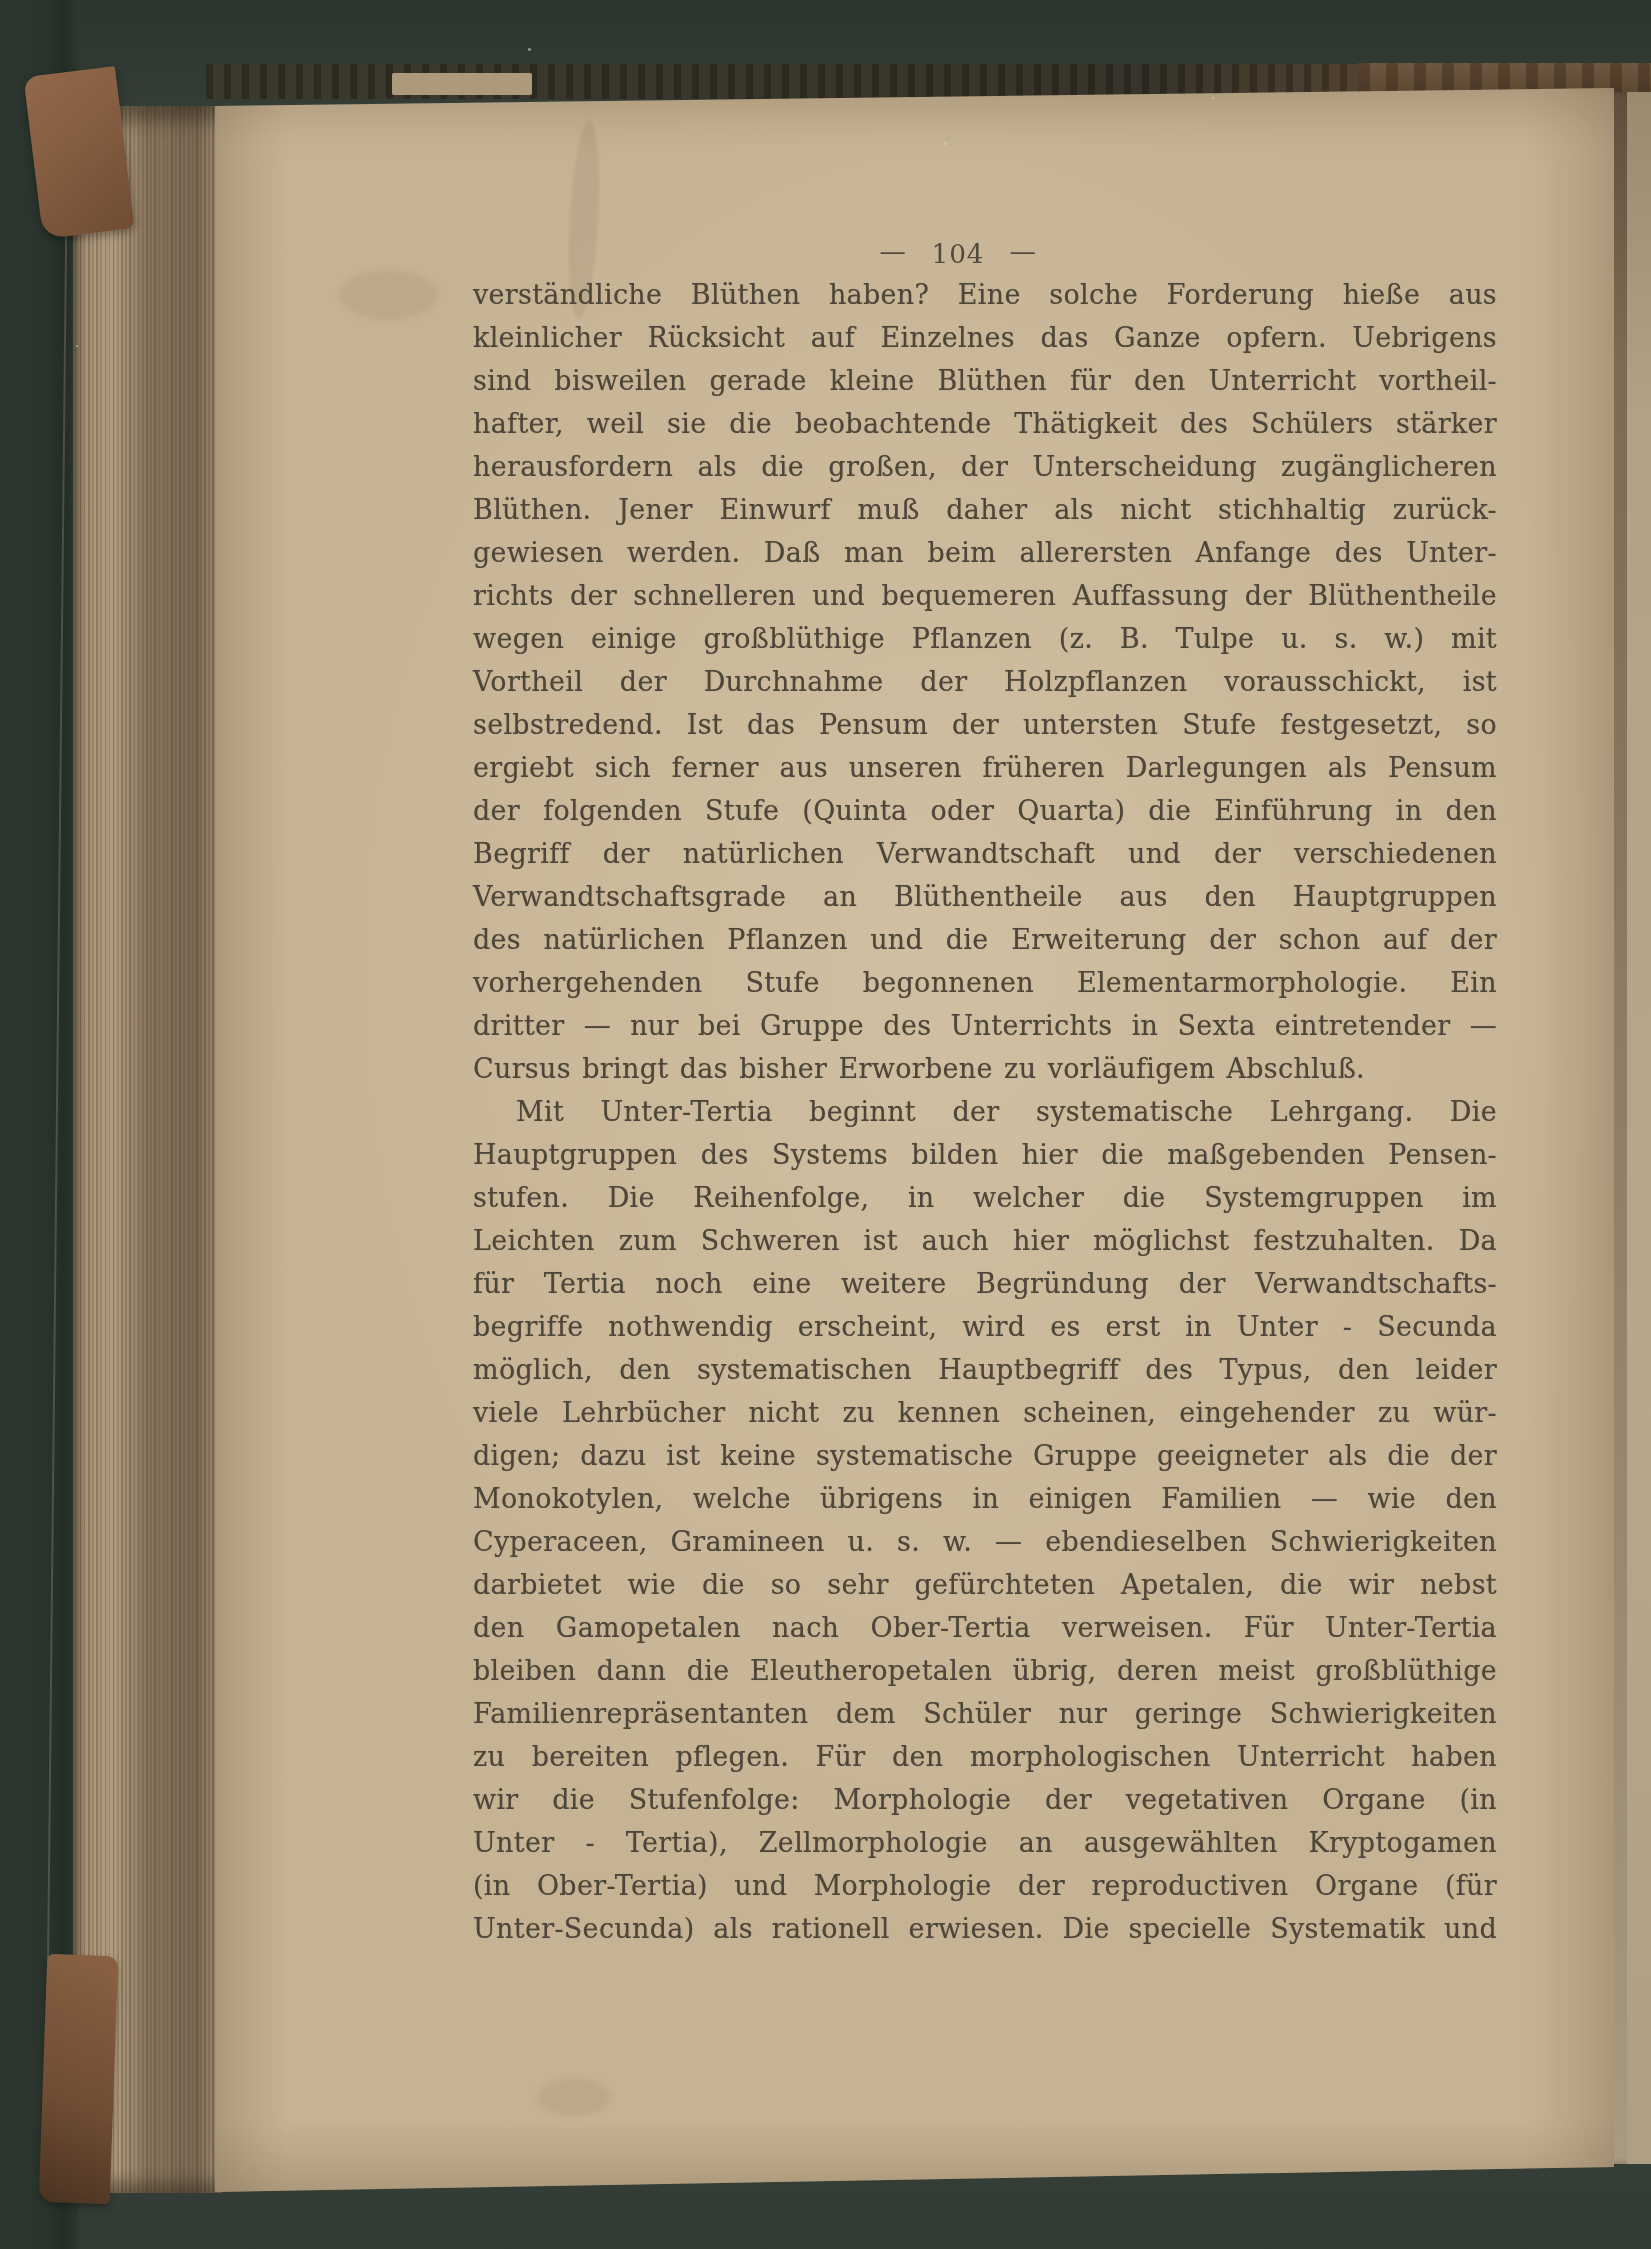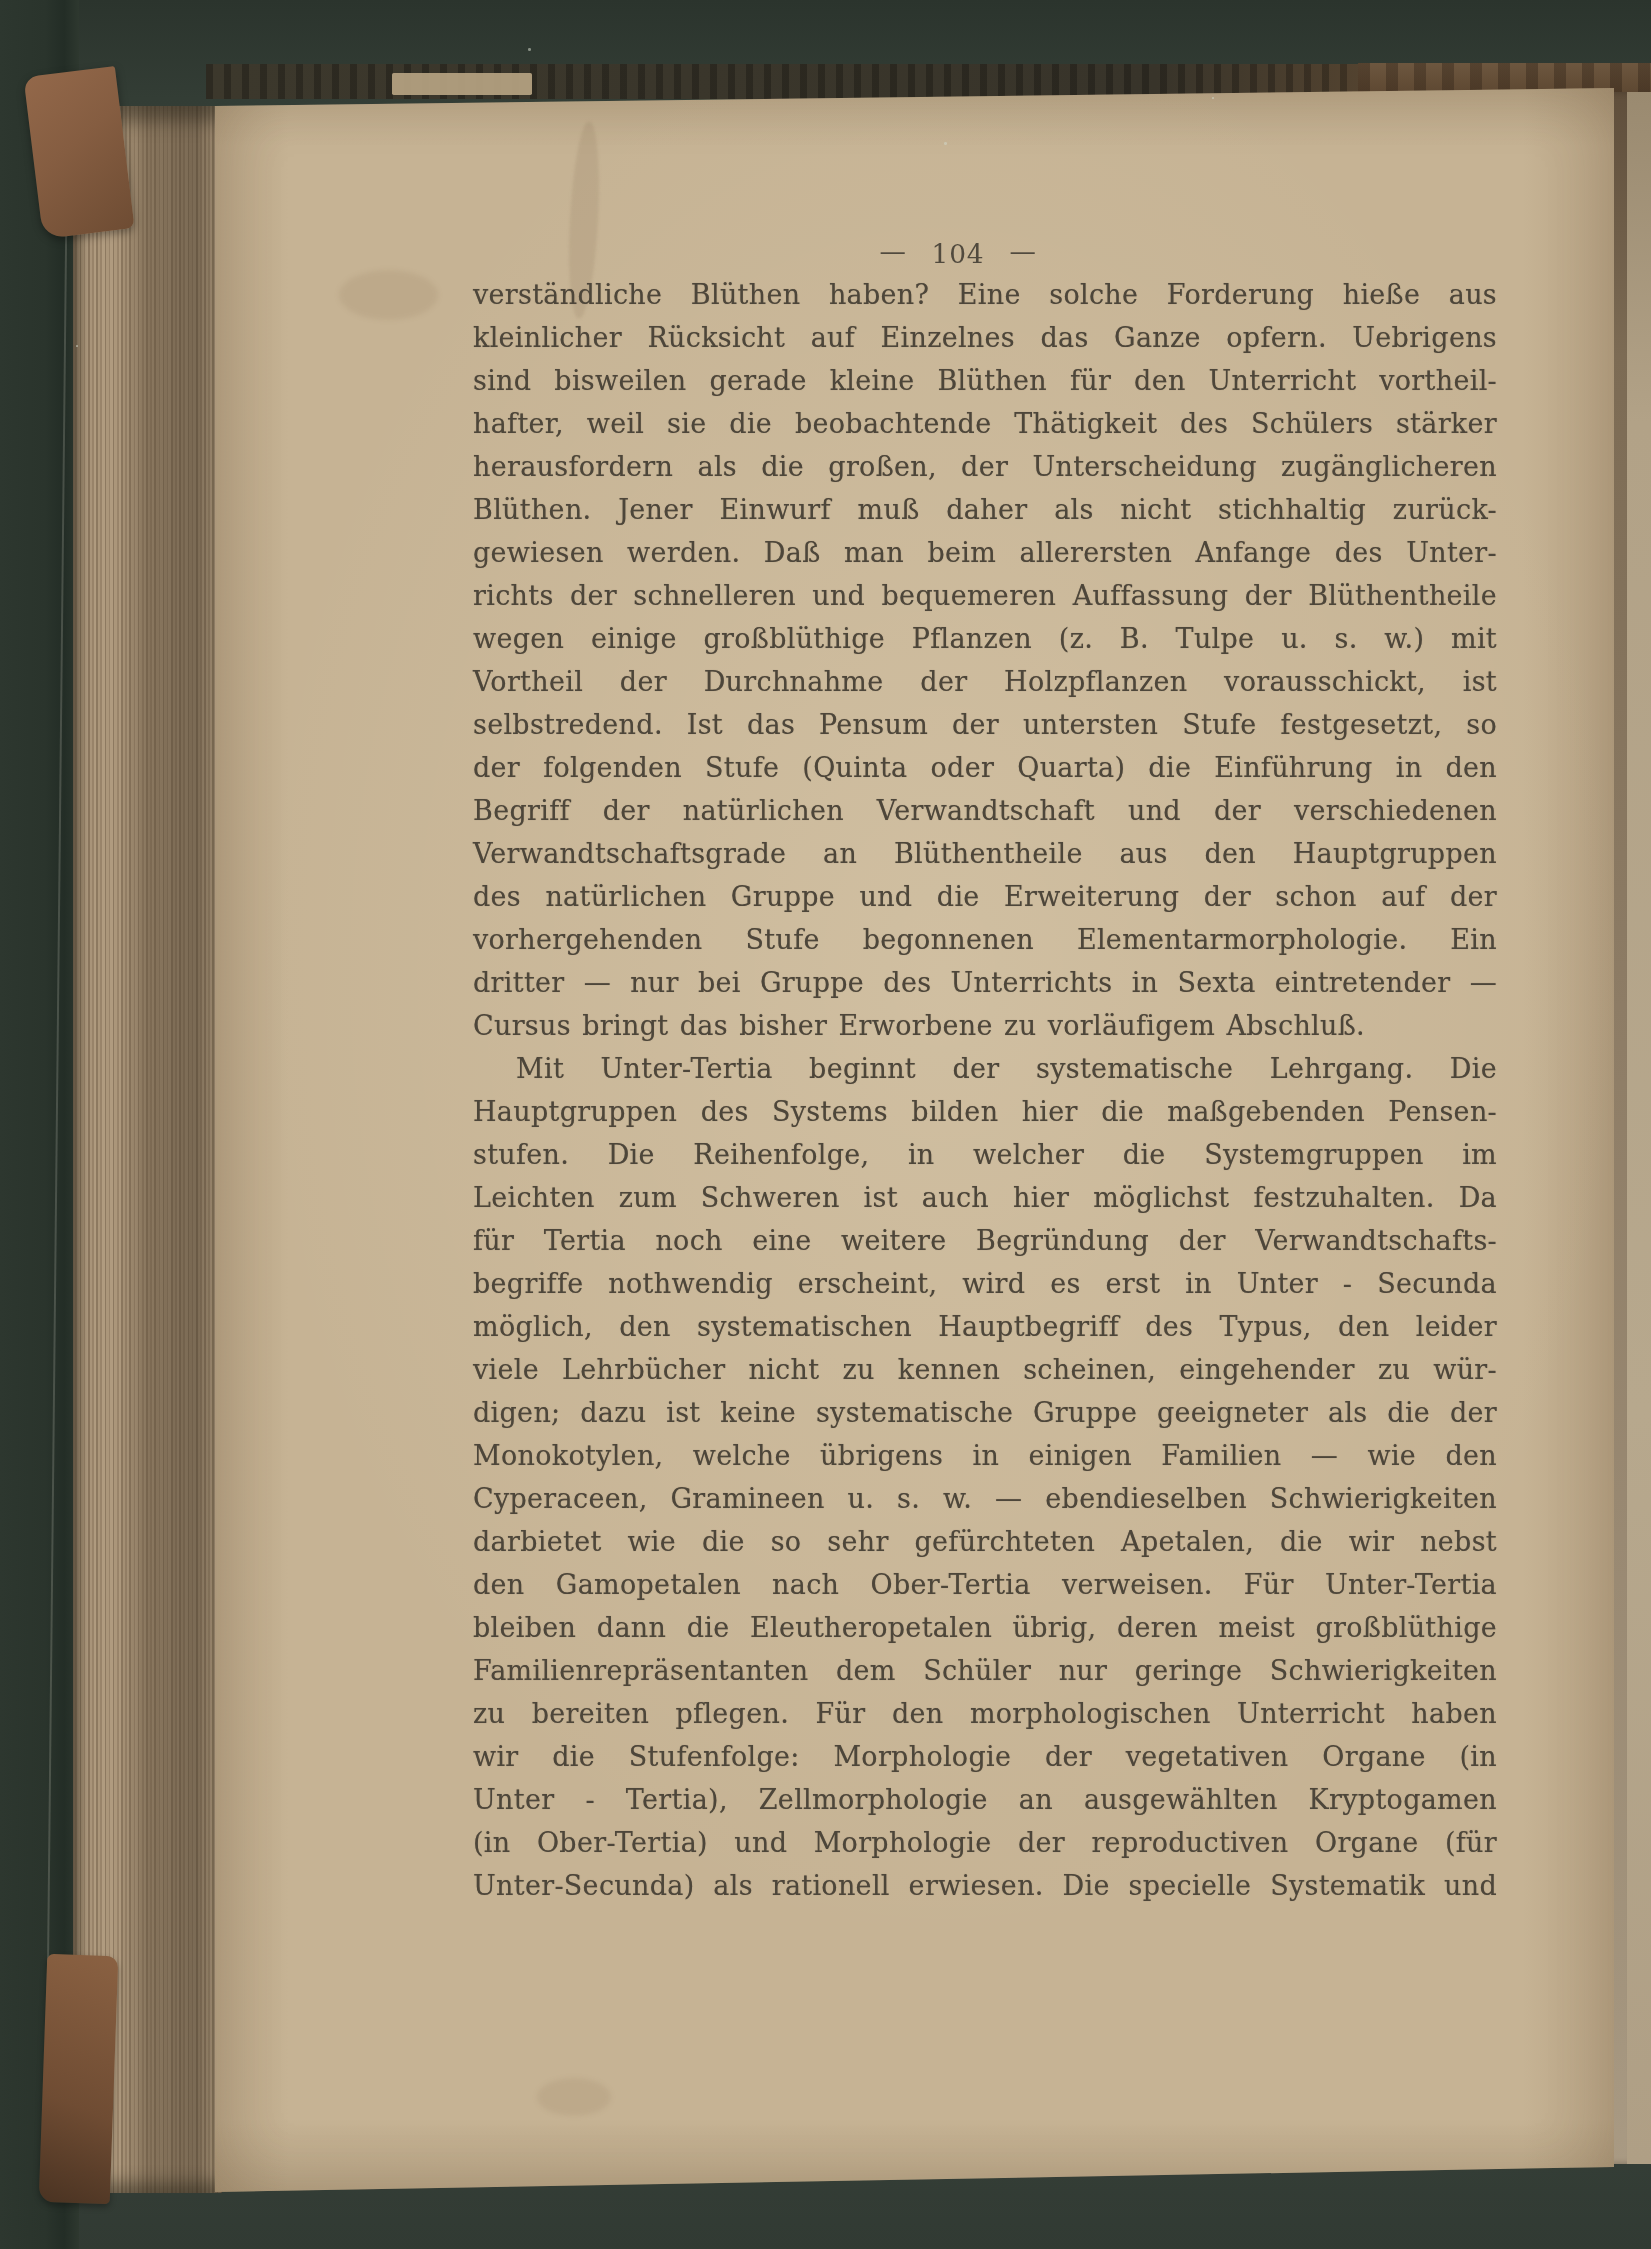--- a/index.html
+++ b/index.html
@@ -143,24 +143,25 @@
       <div class="tl">kleinlicher Rücksicht auf Einzelnes das Ganze opfern. Uebrigens</div>
       <div class="tl">sind bisweilen gerade kleine Blüthen für den Unterricht vortheil-</div>
       <div class="tl">hafter, weil sie die beobachtende Thätigkeit des Schülers stärker</div>
       <div class="tl">herausfordern als die großen, der Unterscheidung zugänglicheren</div>
       <div class="tl">Blüthen. Jener Einwurf muß daher als nicht stichhaltig zurück-</div>
       <div class="tl">gewiesen werden. Daß man beim allerersten Anfange des Unter-</div>
       <div class="tl">richts der schnelleren und bequemeren Auffassung der Blüthentheile</div>
       <div class="tl">wegen einige großblüthige Pflanzen (z. B. Tulpe u. s. w.) mit</div>
       <div class="tl">Vortheil der Durchnahme der Holzpflanzen vorausschickt, ist</div>
       <div class="tl">selbstredend. Ist das Pensum der untersten Stufe festgesetzt, so</div>
+      <div class="tl">ergiebt sich ferner aus unseren früheren Darlegungen als Pensum</div>
       <div class="tl">der folgenden Stufe (Quinta oder Quarta) die Einführung in den</div>
       <div class="tl">Begriff der natürlichen Verwandtschaft und der verschiedenen</div>
       <div class="tl">Verwandtschaftsgrade an Blüthentheile aus den Hauptgruppen</div>
-      <div class="tl">des natürlichen Gruppe und die Erweiterung der schon auf der</div>
+      <div class="tl">des natürlichen Pflanzen und die Erweiterung der schon auf der</div>
       <div class="tl">vorhergehenden Stufe begonnenen Elementarmorphologie. Ein</div>
       <div class="tl">dritter — nur bei Gruppe des Unterrichts in Sexta eintretender —</div>
       <div class="tl par-end">Cursus bringt das bisher Erworbene zu vorläufigem Abschluß.</div>
       <div class="tl indent">Mit Unter-Tertia beginnt der systematische Lehrgang. Die</div>
       <div class="tl">Hauptgruppen des Systems bilden hier die maßgebenden Pensen-</div>
       <div class="tl">stufen. Die Reihenfolge, in welcher die Systemgruppen im</div>
       <div class="tl">Leichten zum Schweren ist auch hier möglichst festzuhalten. Da</div>
       <div class="tl">für Tertia noch eine weitere Begründung der Verwandtschafts-</div>
       <div class="tl">begriffe nothwendig erscheint, wird es erst in Unter - Secunda</div>
       <div class="tl">möglich, den systematischen Hauptbegriff des Typus, den leider</div>

